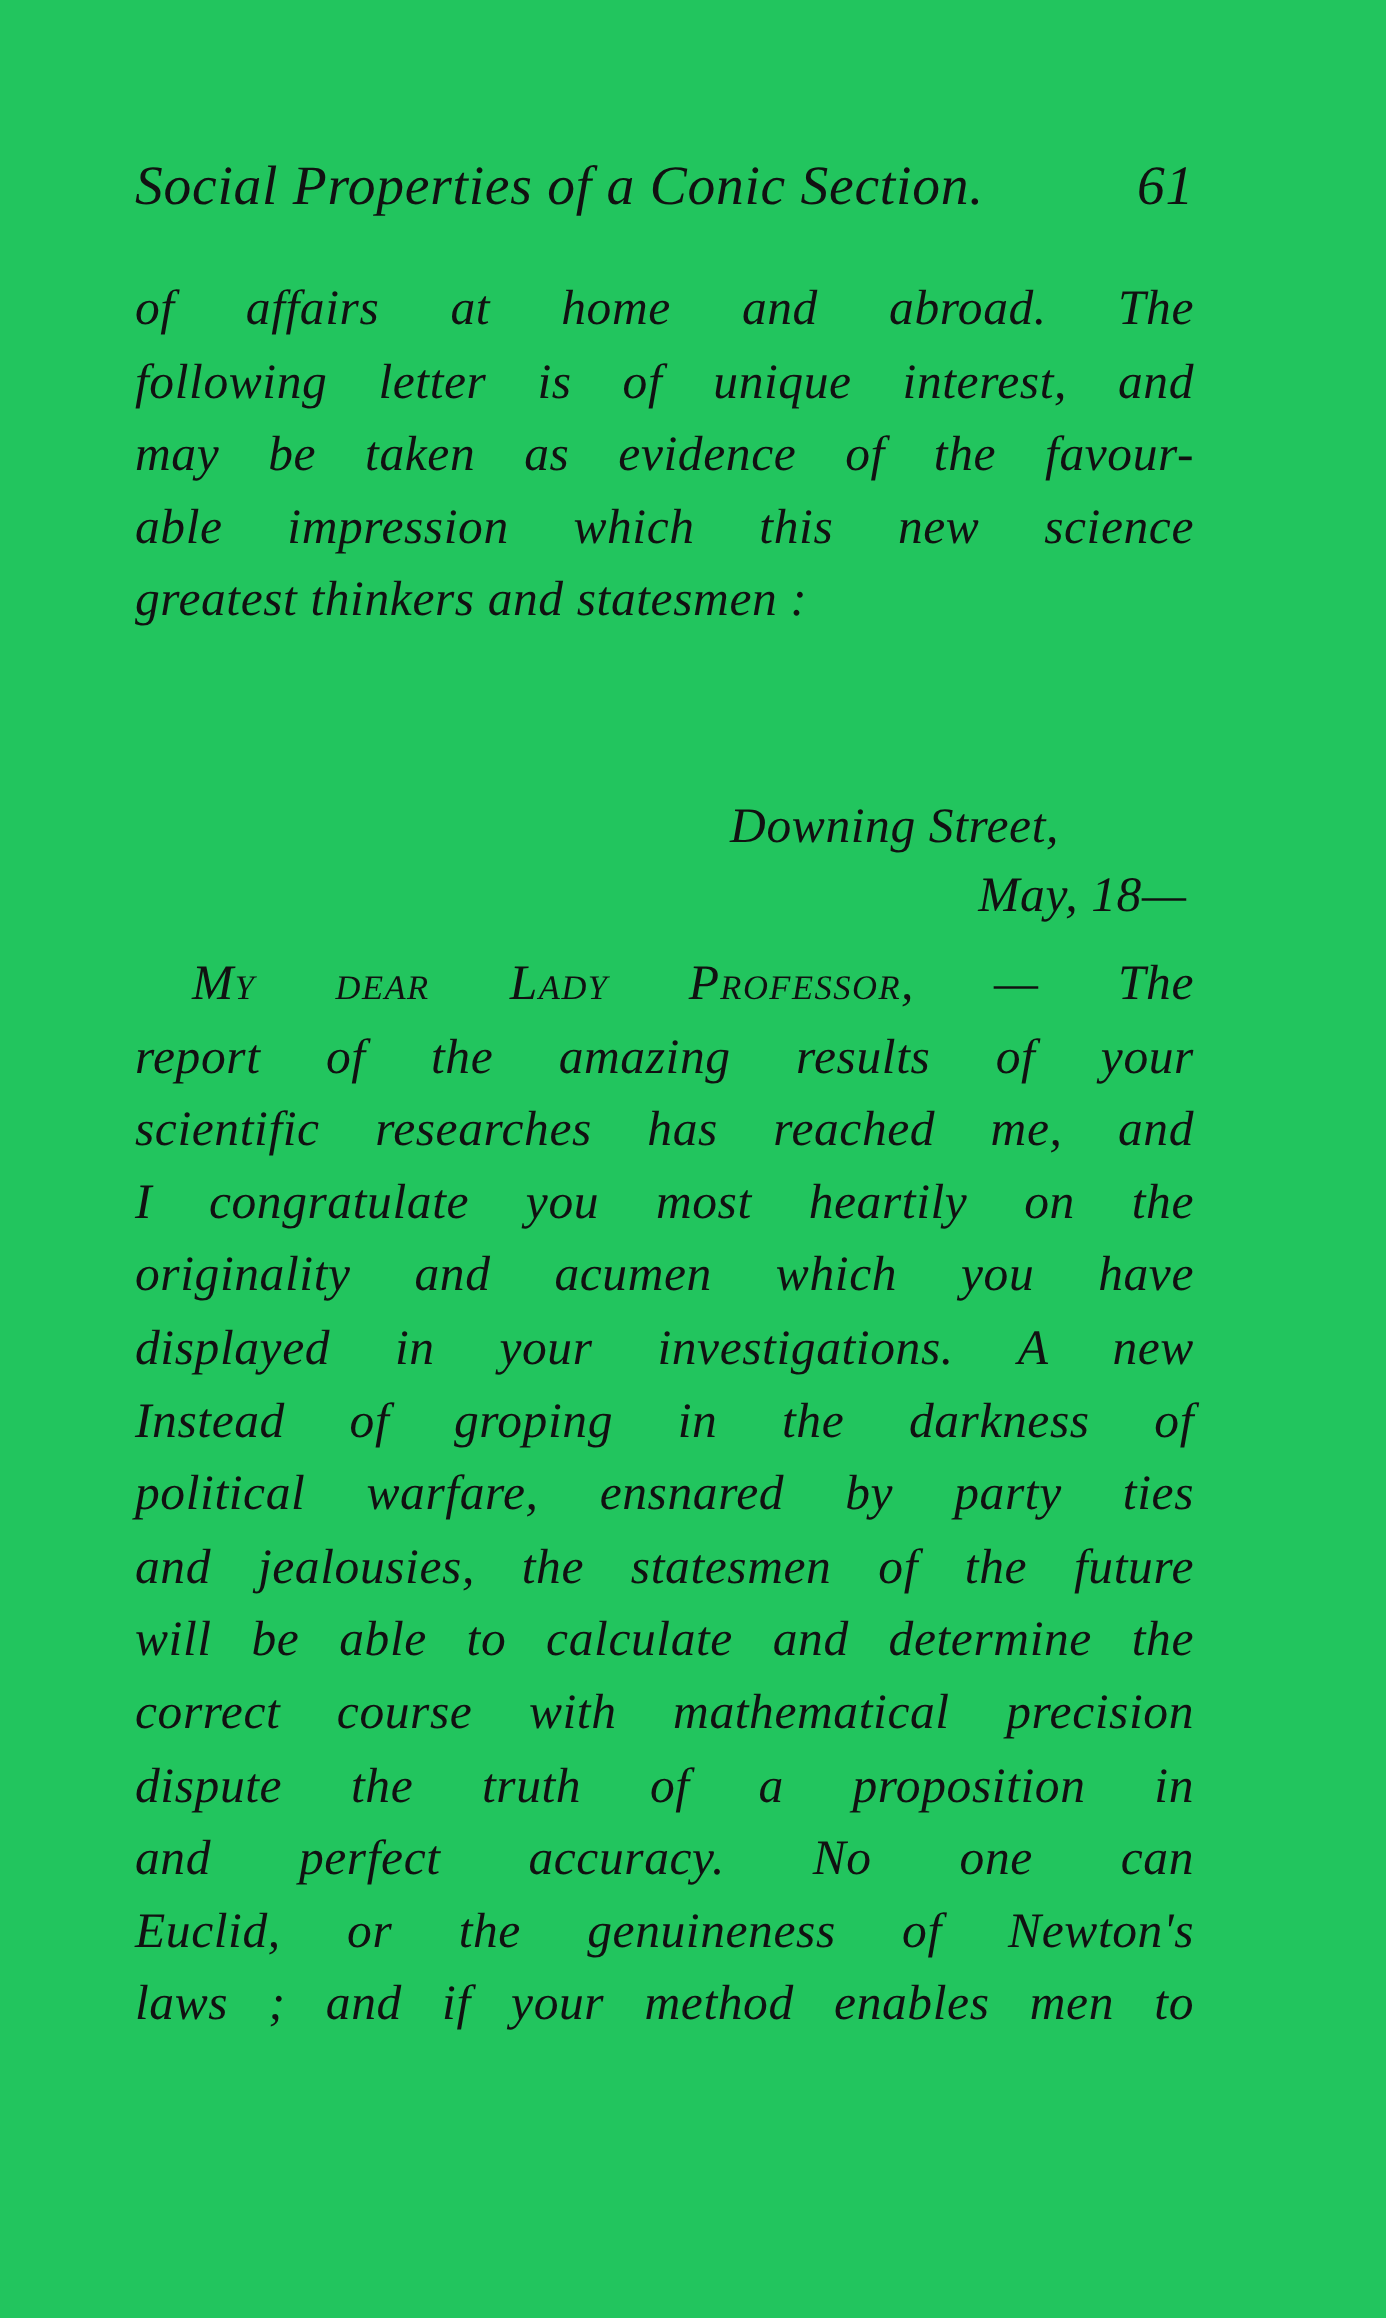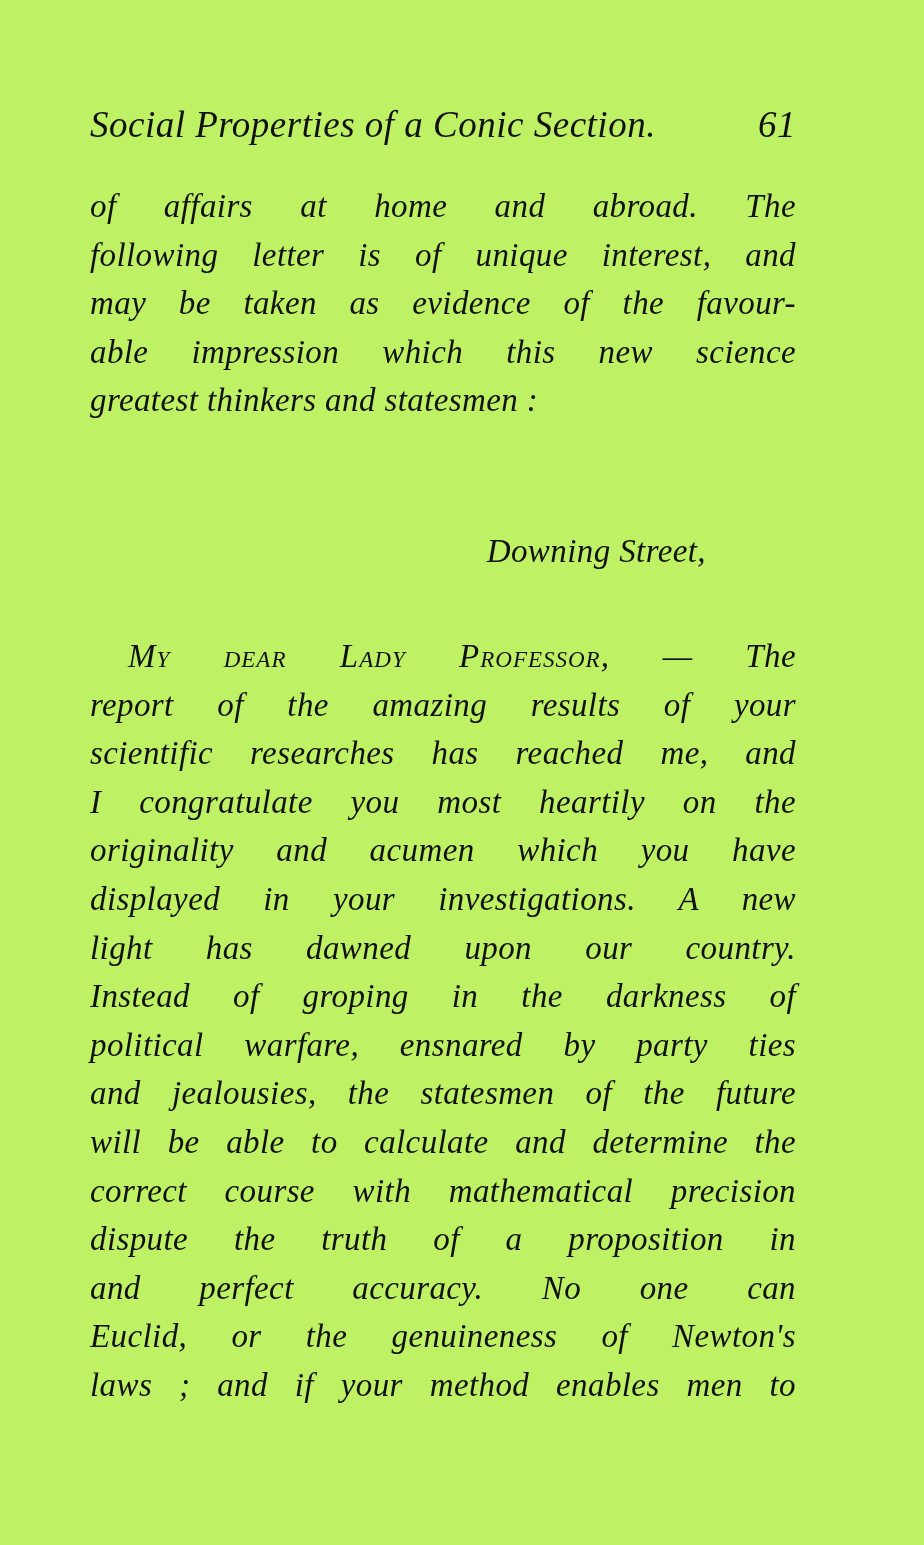--- a/index.html
+++ b/index.html
@@ -4,21 +4,21 @@
 <style>
   html, body {
     margin: 0;
     padding: 0;
     background: #e8e8e8;
   }
   .page {
     position: relative;
     width: 924px;
     height: 1545px;
-    background: #bef264;
+    background: #22c55e;
     color: #111111;
     font-family: "Liberation Serif", serif;
     overflow: hidden;
   }
   .textblock {
     position: absolute;
     left: 90px;
     width: 706px;
   }
   .running-head {
@@ -77,32 +77,32 @@
   <div class="textblock body-par par-intro">
     <div class="line">of affairs at home and abroad. The</div>
     <div class="line">following letter is of unique interest, and</div>
     <div class="line">may be taken as evidence of the favour-</div>
     <div class="line">able impression which this new science</div>
     <div class="line line-last">greatest thinkers and statesmen :</div>
   </div>
 
   <div class="textblock body-par par-date">
     <div class="line line-right pad-place">Downing Street,</div>
+    <div class="line line-right pad-date">May, 18—</div>
   </div>
 
   <div class="textblock body-par par-letter">
     <div class="line indent-first">
       <span class="smallcaps">My dear Lady Professor,</span><span> — The</span>
     </div>
     <div class="line">report of the amazing results of your</div>
     <div class="line">scientific researches has reached me, and</div>
     <div class="line">I congratulate you most heartily on the</div>
     <div class="line">originality and acumen which you have</div>
     <div class="line">displayed in your investigations. A new</div>
-    <div class="line">light has dawned upon our country.</div>
     <div class="line">Instead of groping in the darkness of</div>
     <div class="line">political warfare, ensnared by party ties</div>
     <div class="line">and jealousies, the statesmen of the future</div>
     <div class="line">will be able to calculate and determine the</div>
     <div class="line">correct course with mathematical precision</div>
     <div class="line">dispute the truth of a proposition in</div>
     <div class="line">and perfect accuracy. No one can</div>
     <div class="line">Euclid, or the genuineness of Newton's</div>
     <div class="line">laws ; and if your method enables men to</div>
   </div>

